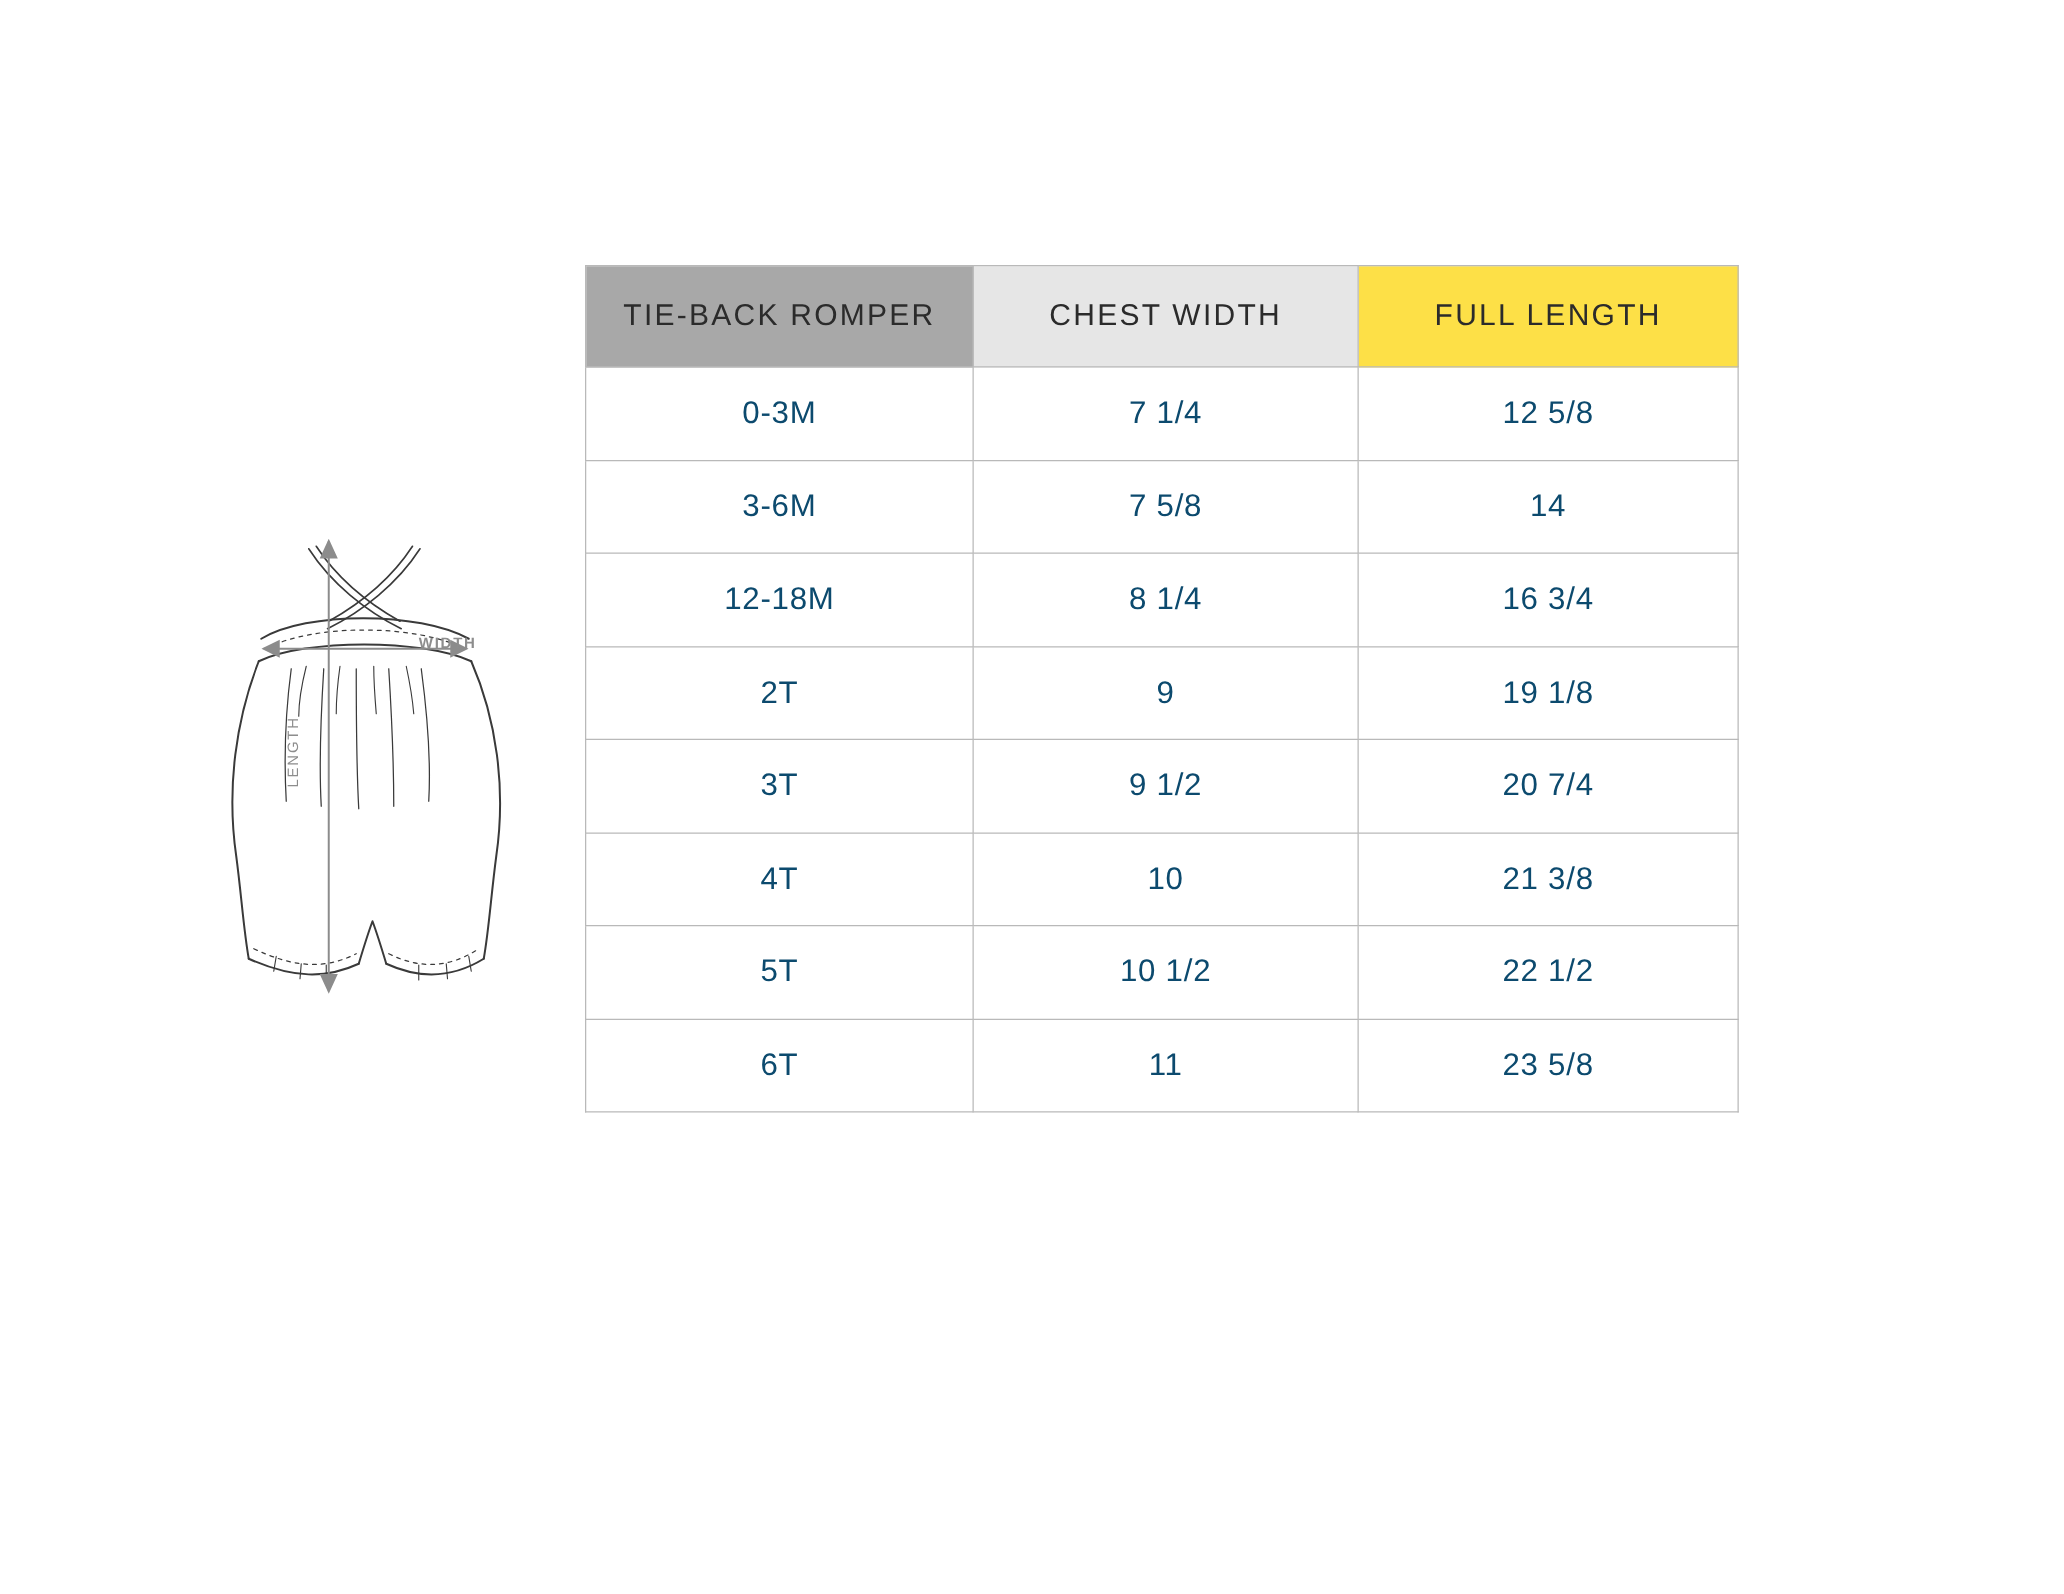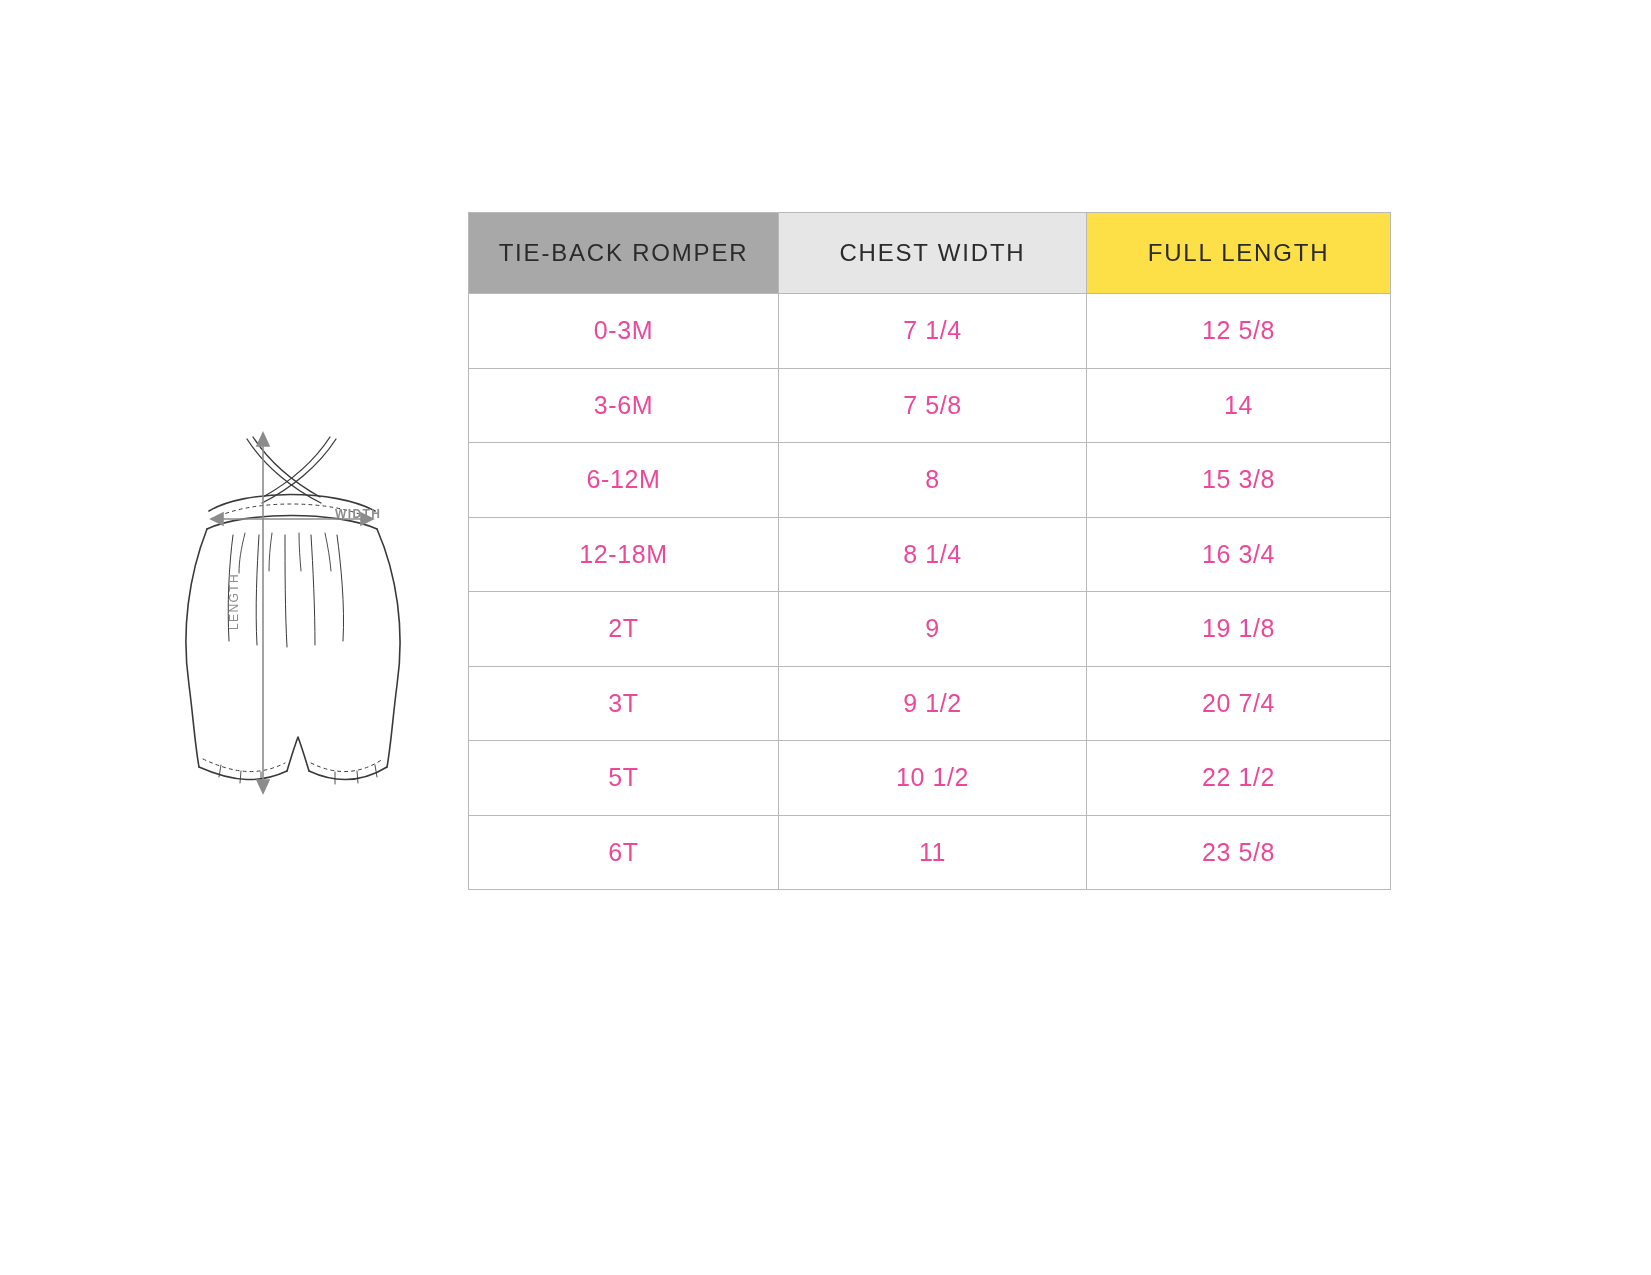--- a/index.html
+++ b/index.html
@@ -85,21 +85,21 @@
     width: 305px;
     margin-left: 27px;
   }
   th.col-length {
     background: #fde047;
     width: 301px;
   }
   table.size-table tbody td {
     height: 71.5px;
     font-size: 25px;
-    color: #ec4899;
+    color: #0c4a6e;
     letter-spacing: 0.6px;
   }
 </style>
 </head>
 <body>
 
 <div id="garment-figure">
   <svg viewBox="0 0 290 400" xmlns="http://www.w3.org/2000/svg">
     <g fill="none" stroke="#3a3a3a" stroke-width="1.6" stroke-linejoin="round" stroke-linecap="round">
 
@@ -172,40 +172,40 @@
         <td>0-3M</td>
         <td>7 1/4</td>
         <td>12 5/8</td>
       </tr>
       <tr>
         <td>3-6M</td>
         <td>7 5/8</td>
         <td>14</td>
       </tr>
       <tr>
-        <td>6-12M</td>
-        <td>8</td>
-        <td>15 3/8</td>
-      </tr>
-      <tr>
         <td>12-18M</td>
         <td>8 1/4</td>
         <td>16 3/4</td>
       </tr>
       <tr>
         <td>2T</td>
         <td>9</td>
         <td>19 1/8</td>
       </tr>
       <tr>
         <td>3T</td>
         <td>9 1/2</td>
         <td>20 7/4</td>
       </tr>
       <tr>
+        <td>4T</td>
+        <td>10</td>
+        <td>21 3/8</td>
+      </tr>
+      <tr>
         <td>5T</td>
         <td>10 1/2</td>
         <td>22 1/2</td>
       </tr>
       <tr>
         <td>6T</td>
         <td>11</td>
         <td>23 5/8</td>
       </tr>
     </tbody>

